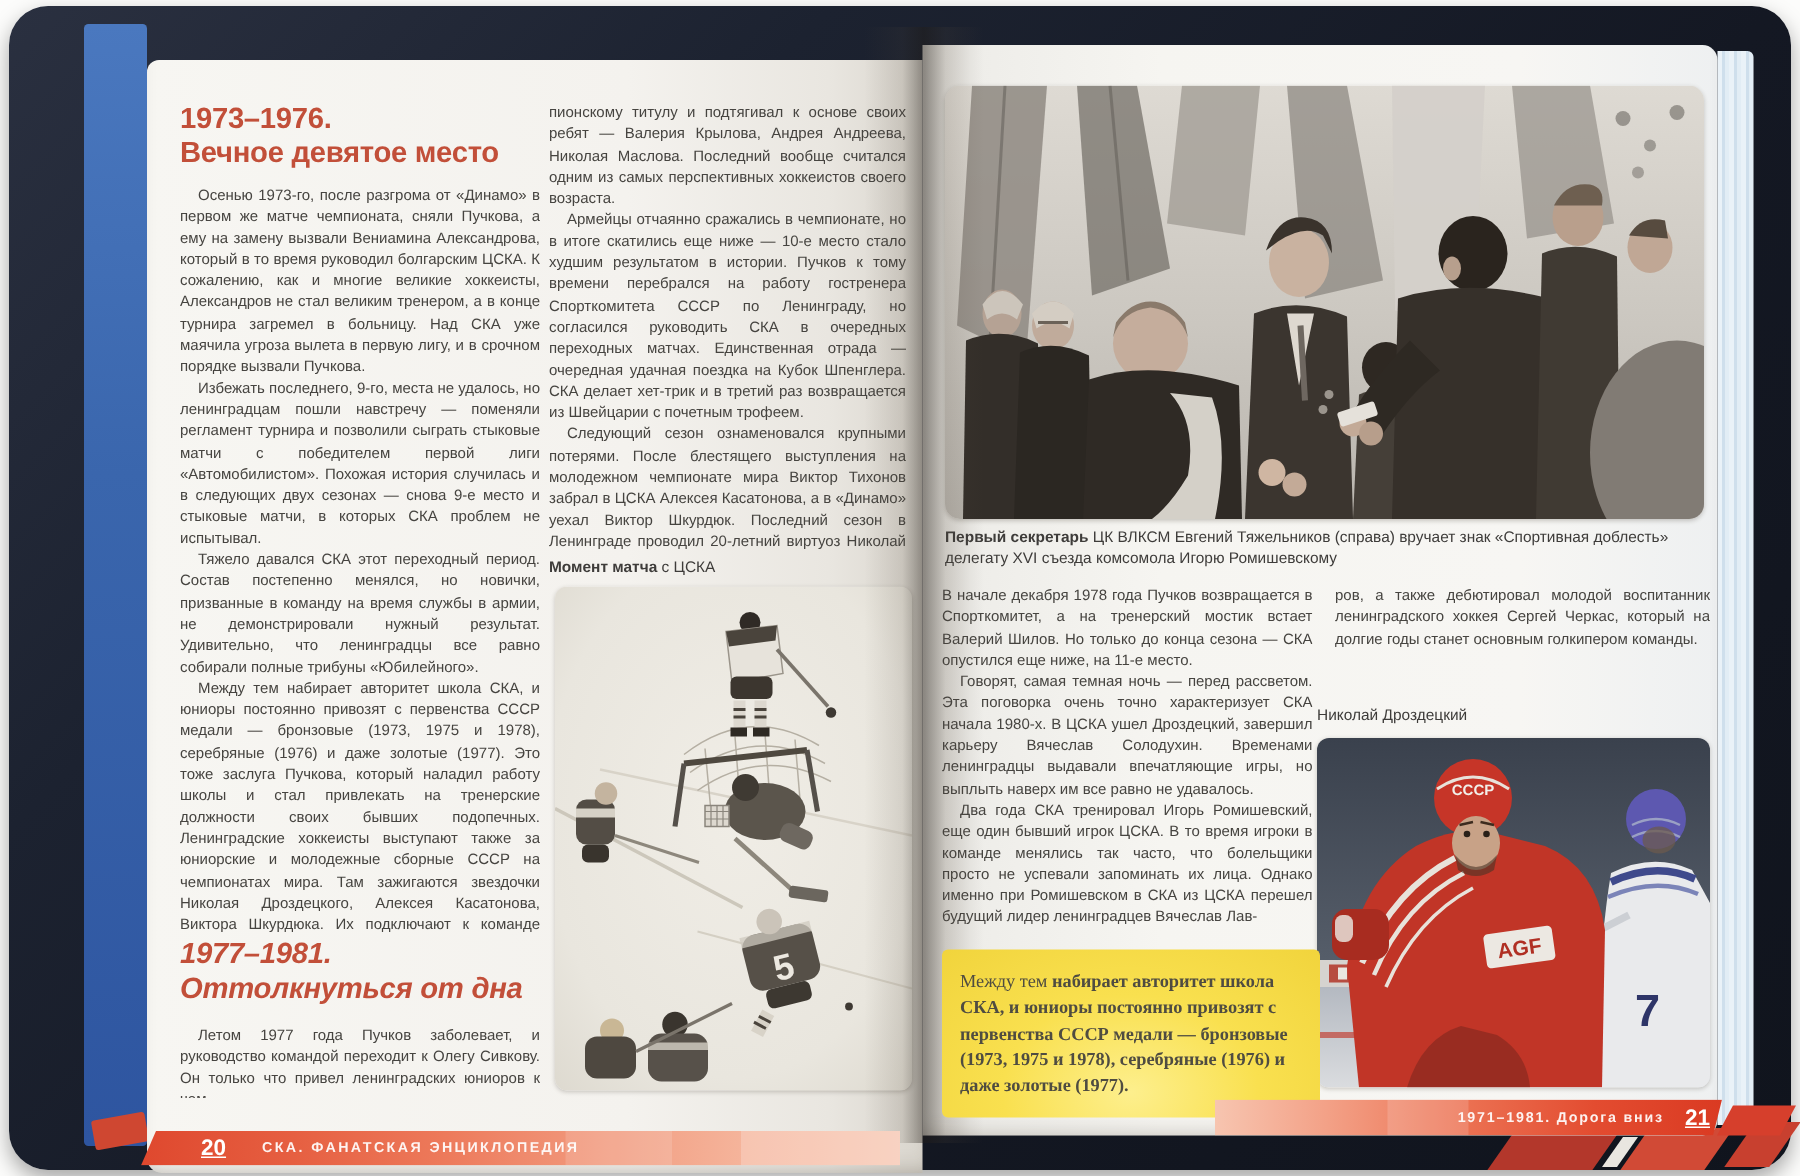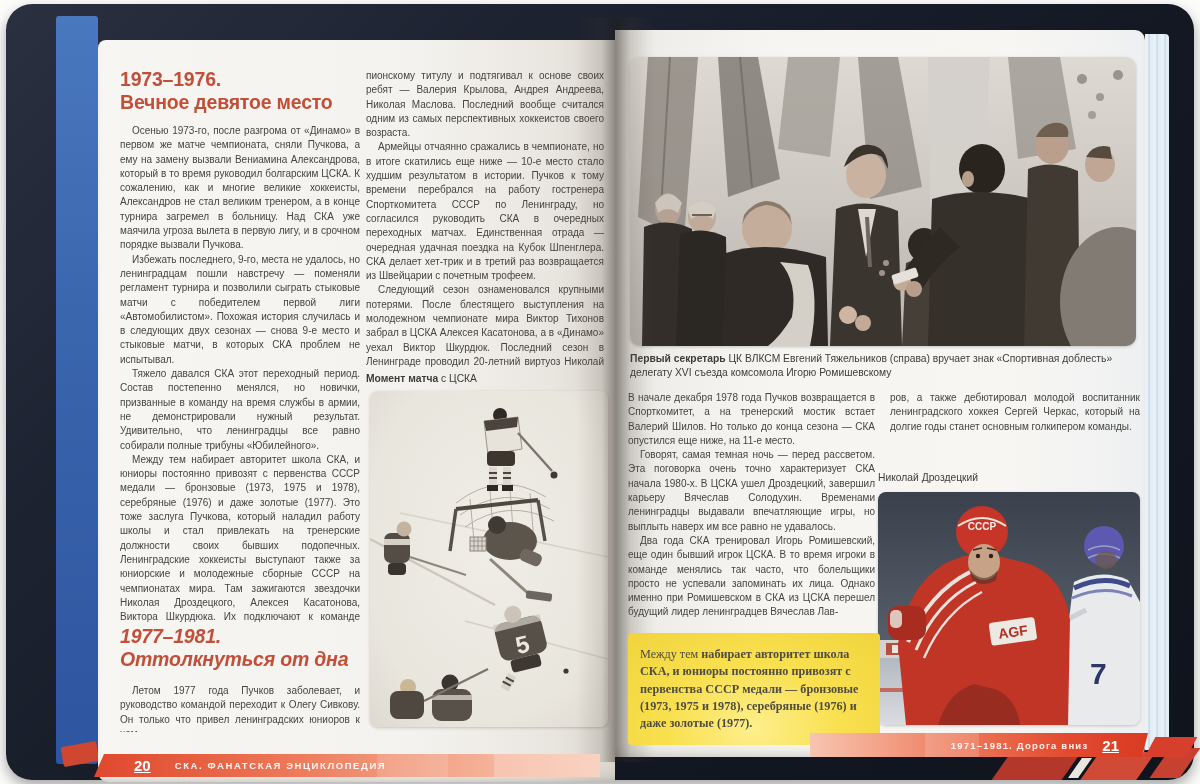--- a/index.html
+++ b/index.html
@@ -75,21 +75,21 @@
   .footer-left .seg2 { position:absolute; left:79%; width:21%; height:100%; background:rgba(255,255,255,.22); }
   .footer-right { left:195px; top:703px; width:338px; height:24px; justify-content:flex-end;
     background:linear-gradient(90deg,#f7c5b0 0%,#f3a187 22%,#ec7354 48%,#e34c30 75%,#da3a22 100%);
     clip-path:polygon(0 0, 100% 0, calc(100% - 6px) 100%, 0 100%); }
   .footer-right .seg1 { position:absolute; left:34%; width:16%; height:100%; background:rgba(255,255,255,.16); }
   .pg-num { font-weight:bold; font-size:15px;text-decoration:underline; }
   .footer-label { font-size:9.5px; letter-spacing:1.6px; color:rgba(255,255,255,.92); font-weight:bold; }
   .footer-left .pg-num { margin-left:40px; }
   .footer-left .footer-label { margin-left:24px; }
   .footer-right .footer-label { letter-spacing:1.2px;margin-left:32px; }
-  .footer-right .pg-num { margin:0 29px 0 14px; }
+  .footer-right .pg-num { margin:0 8px 0 14px; }
 </style>
 </head>
 <body>
 
 <div class="stage">
   <div class="book"></div>
   <div class="blue-stripe"></div>
   <div class="page-stack-right"></div>
   <div class="cover-art art1"></div>
   <div class="cover-art art2"></div>

